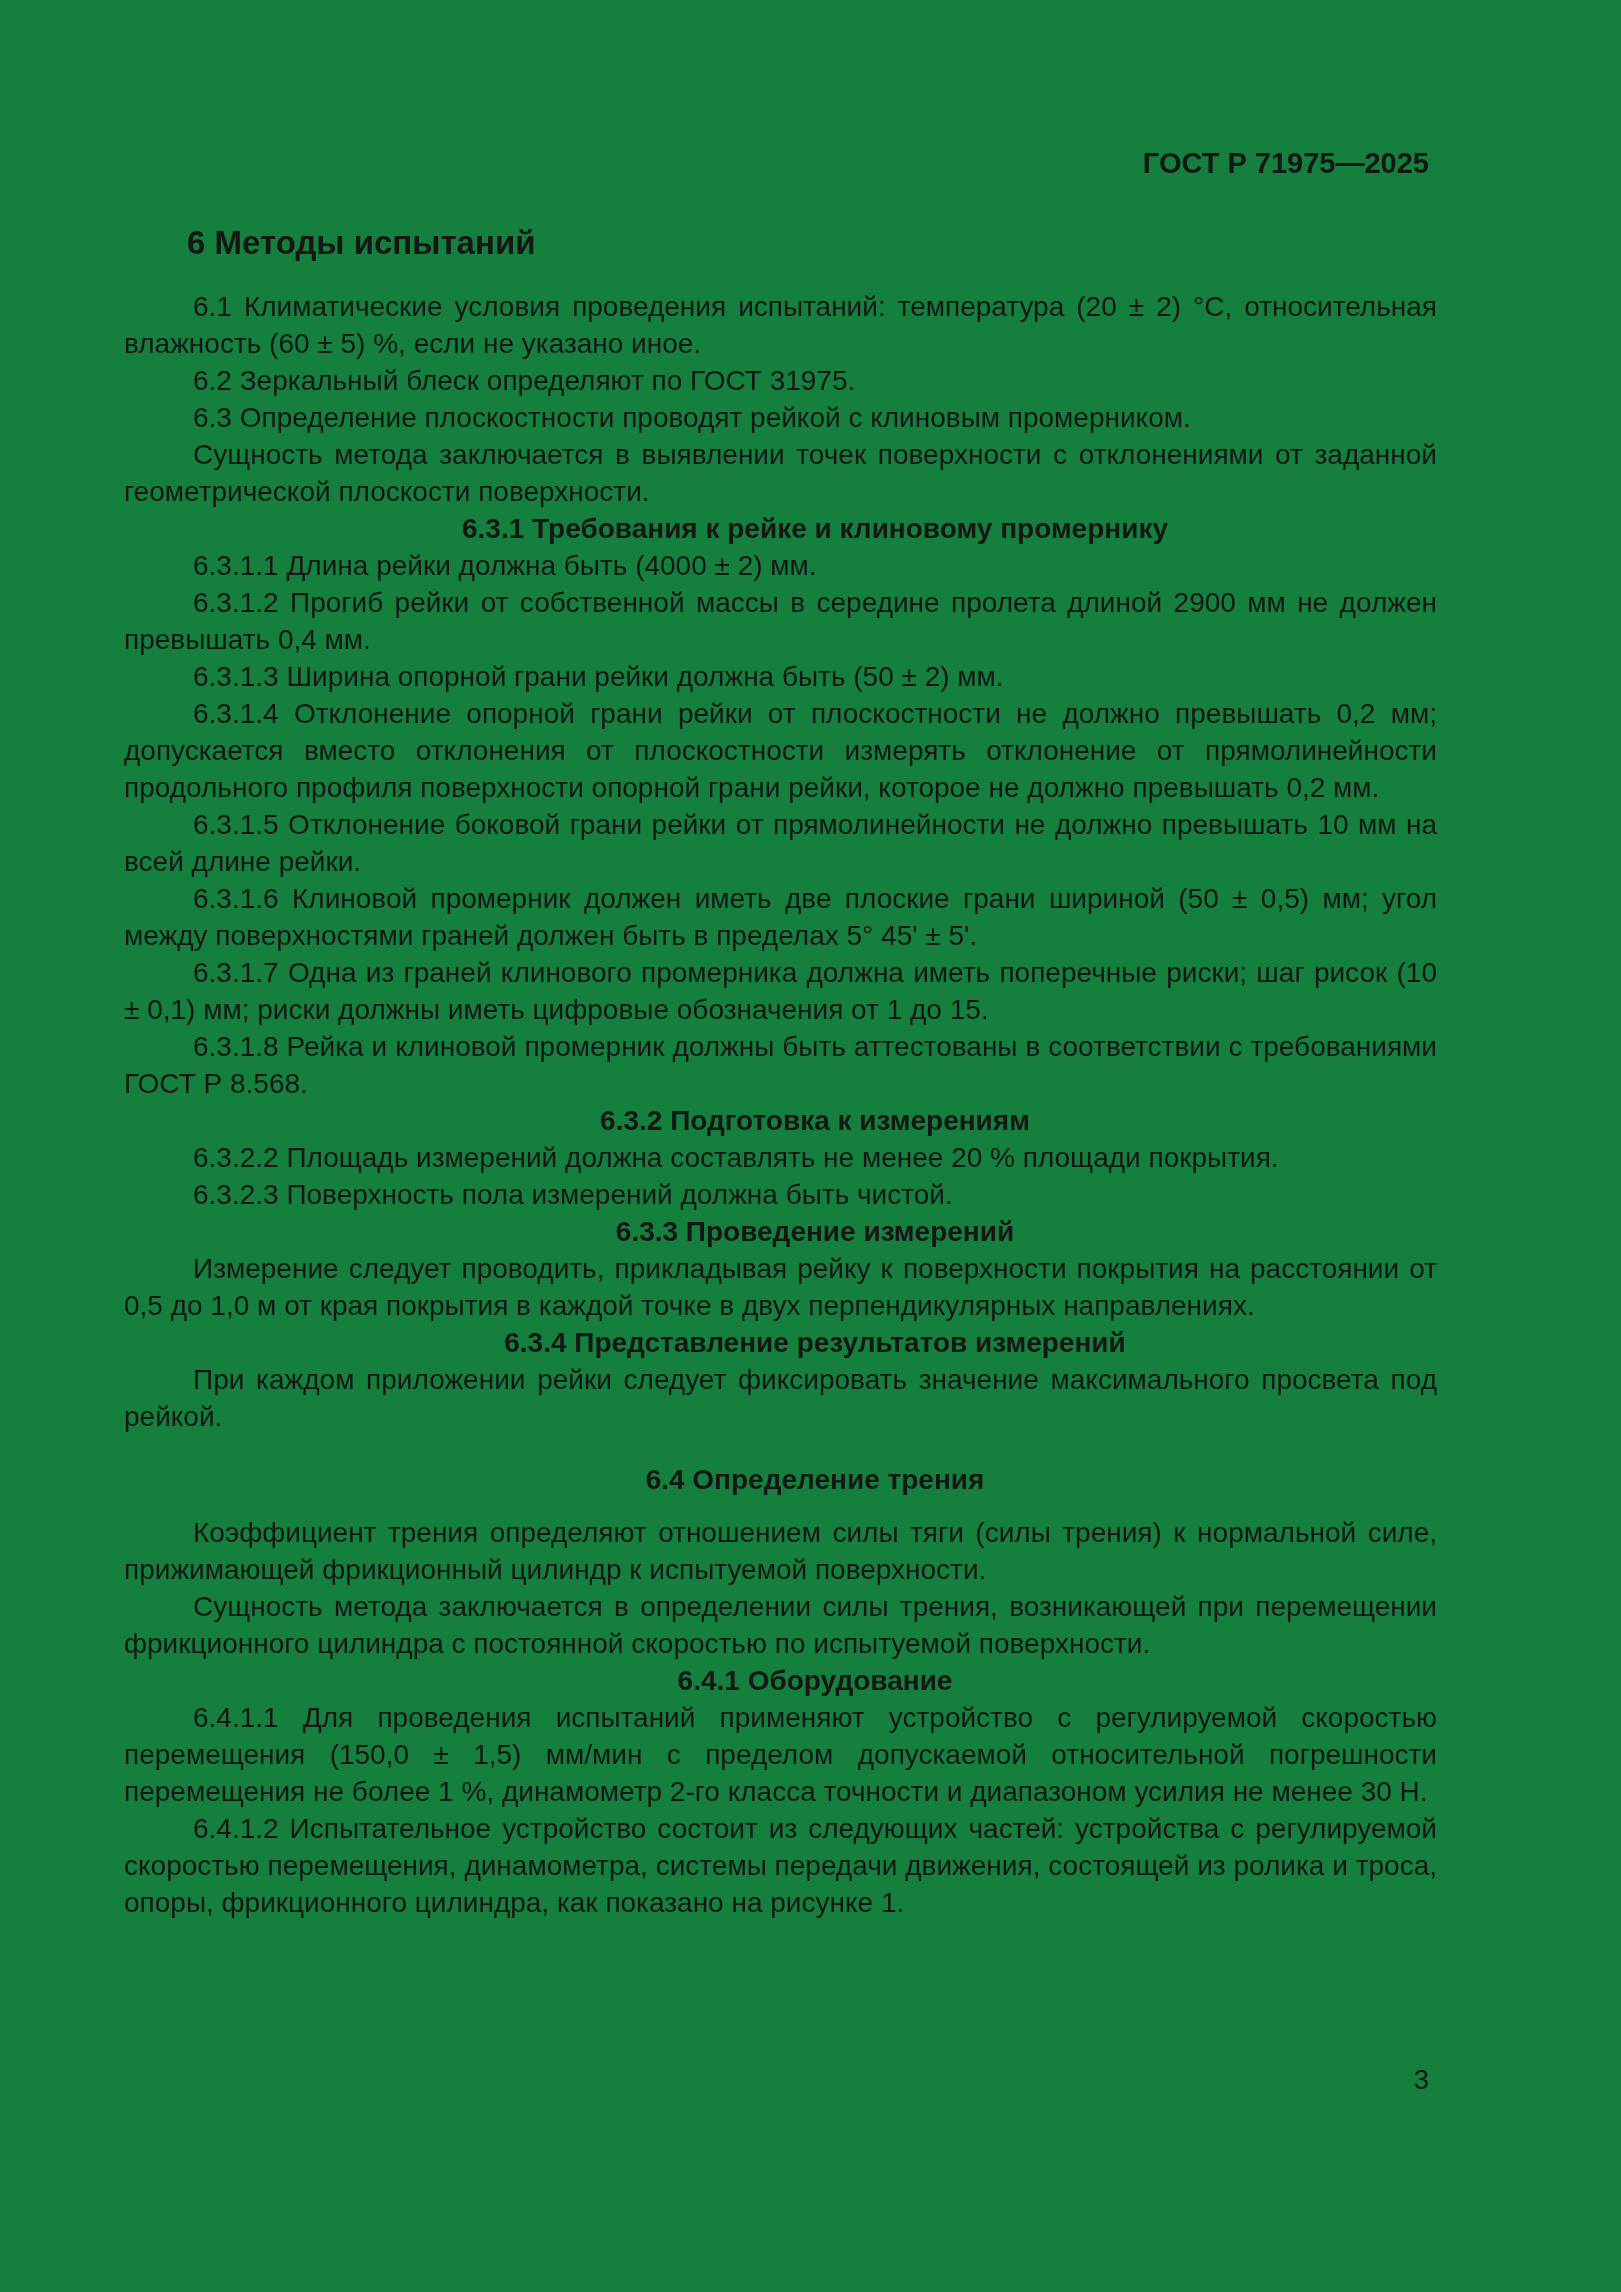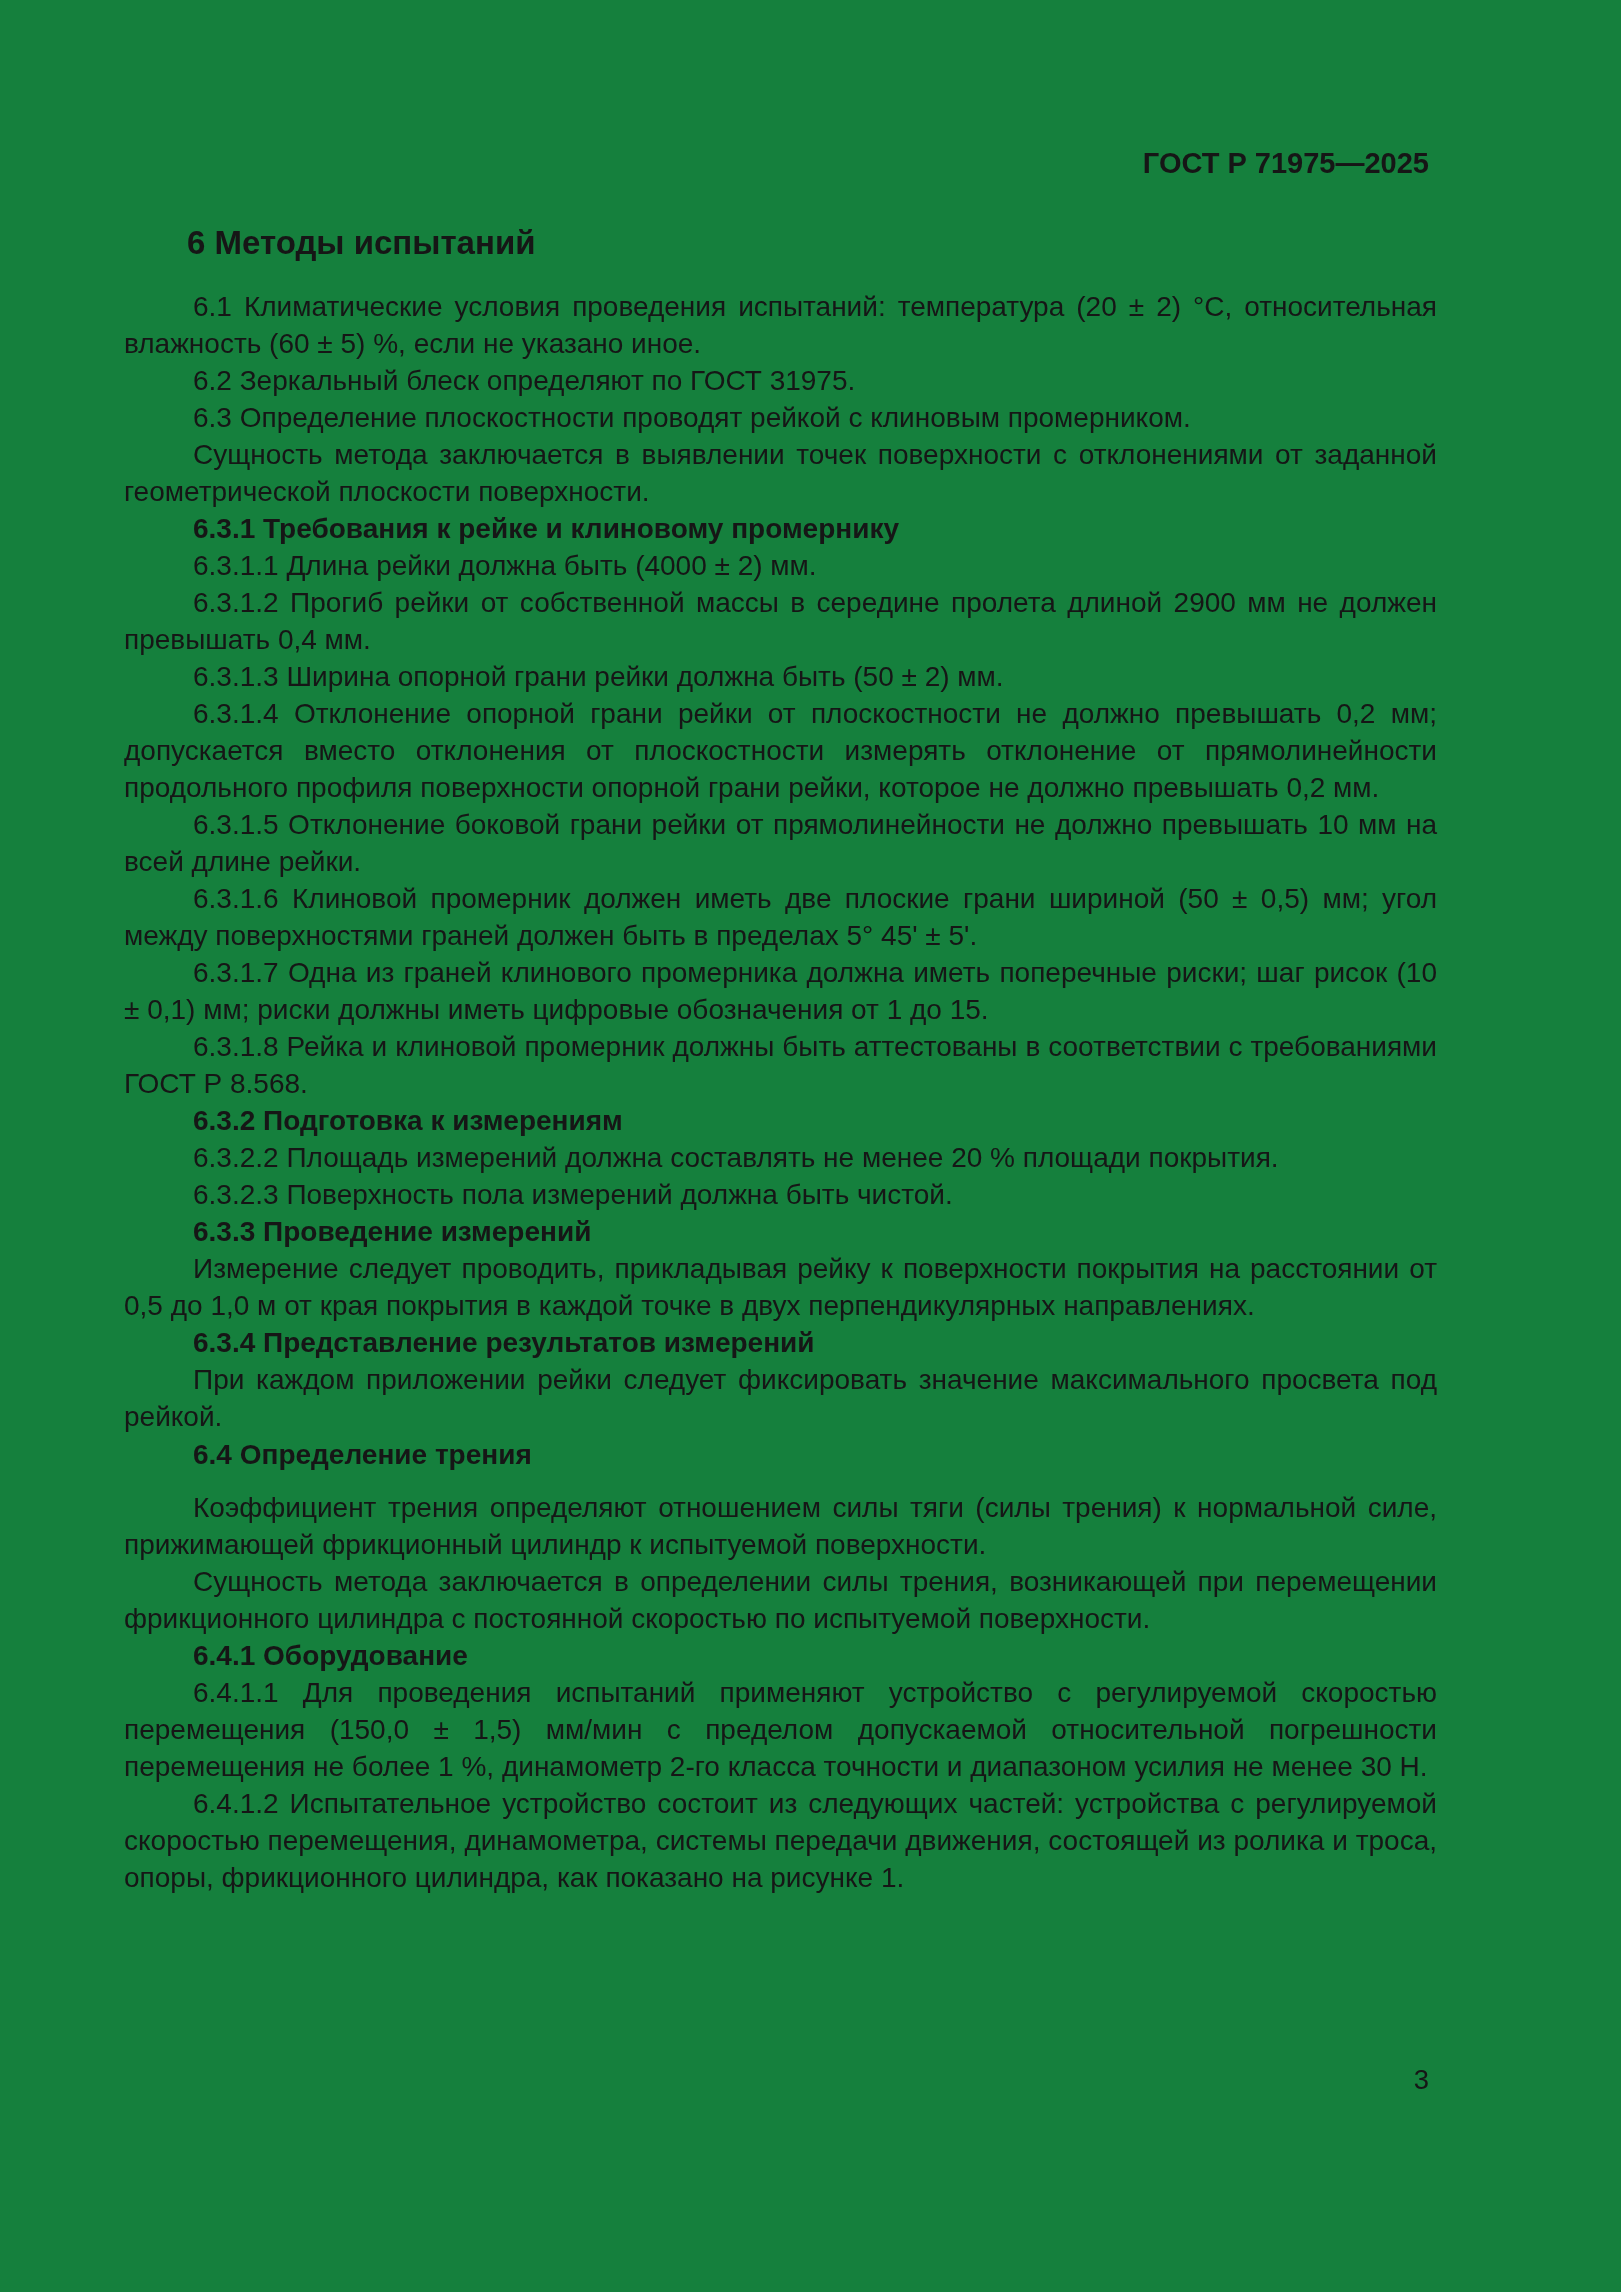--- a/index.html
+++ b/index.html
@@ -47,24 +47,24 @@
   .para {
     margin: 0;
     font-size: 28px;
     line-height: 37px;
     text-align: justify;
     text-indent: 69px;
   }
   .para.heading,
   .para.heading-spaced {
     font-weight: bold;
-    text-align: left;
+    text-align: center;
   }
   .para.heading-spaced {
-    margin-top: 1px;
+    margin-top: 26px;
     margin-bottom: 15.7px;
   }
 
   .page-number {
     position: absolute;
     top: 2064px;
     left: 116px;
     width: 1313px;
     text-align: right;
     font-size: 27.4px;

